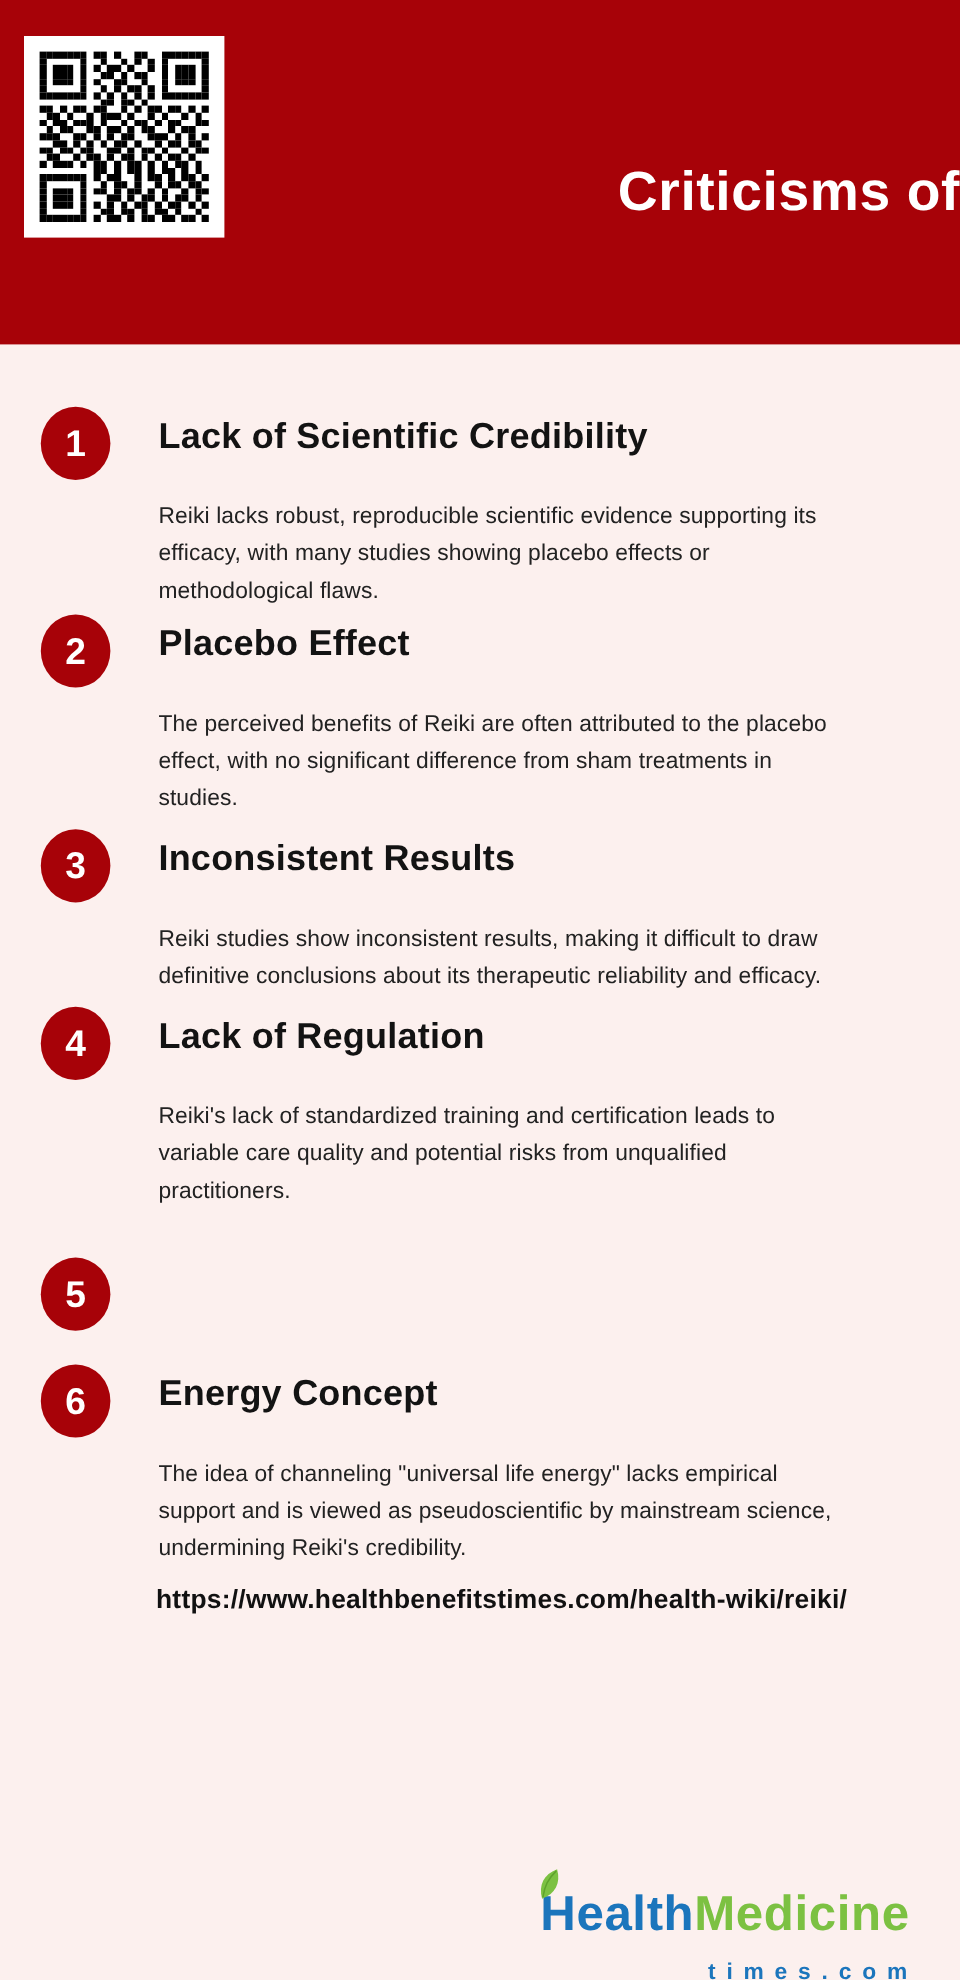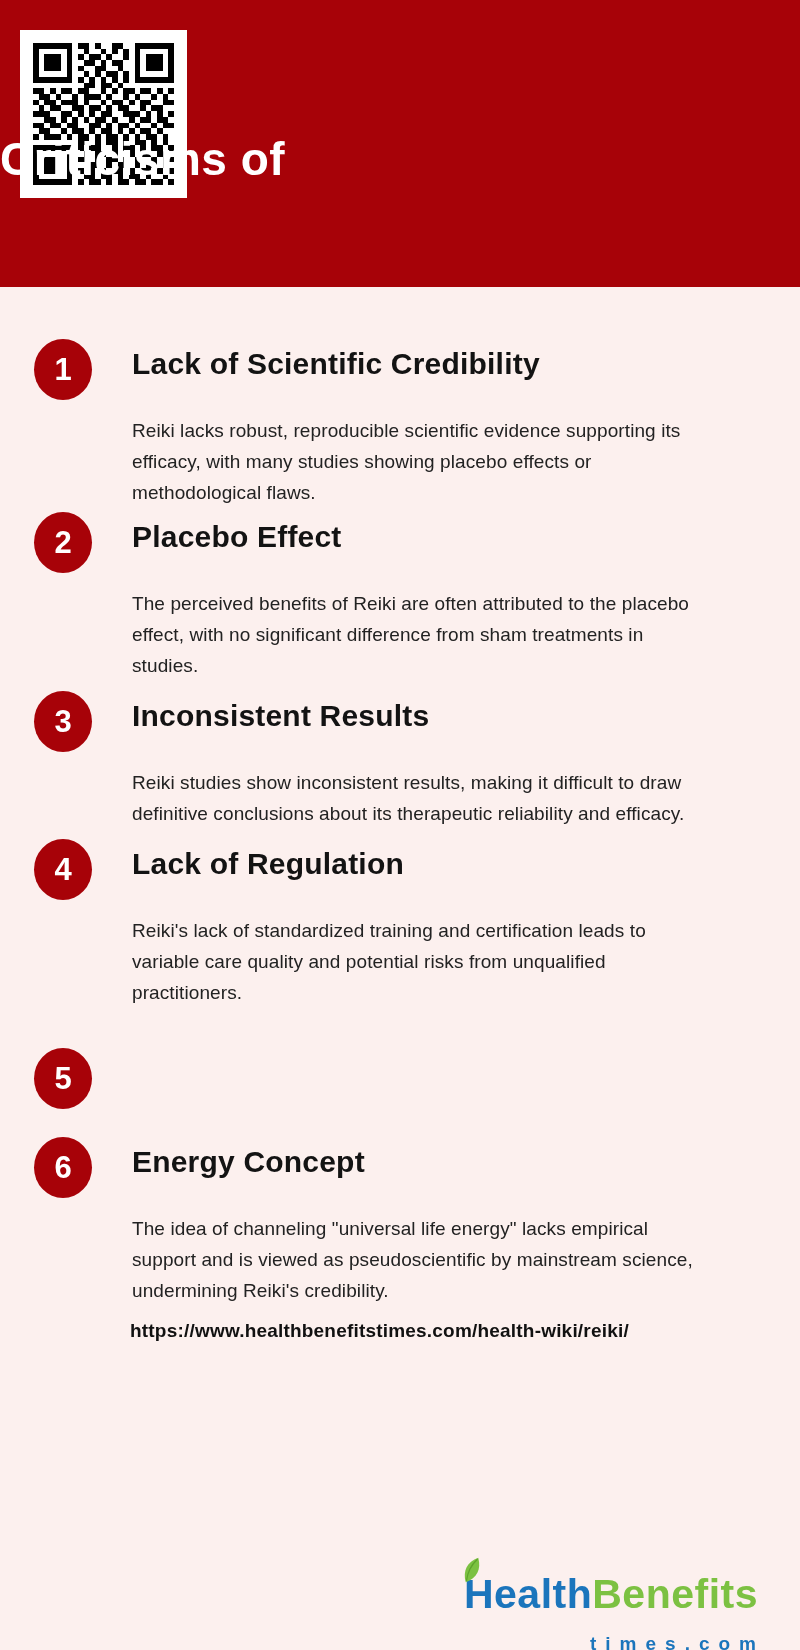--- a/index.html
+++ b/index.html
@@ -40,21 +40,21 @@
     grid-template-columns:repeat(25,1fr);
     grid-template-rows:repeat(25,1fr);
     width:100%;height:100%;
     background:#ffffff;
   }
   .qr-grid .qm{background:transparent;}
   .qr-grid .qm.on{background:#000000;}
   .title{
     position:absolute;left:0;top:112px;
     width:100%;
-    text-align:left;
+    text-align:right;
     color:var(--title-color);
     font-size:46px;
     font-weight:bold;
     line-height:94px;
     letter-spacing:0.5px;
   }
   
   .main{padding:56px 0 0 34px;}
   .item{
     display:flex;
@@ -90,21 +90,21 @@
     color:var(--body-color);
     font-size:19px;
     line-height:31px;
     max-width:578px;
     letter-spacing:0.1px;
   }
   
   .source-url{
     margin:14px 0 0 96px;
     color:var(--url-color);
-    font-size:19px;
+    font-size:22px;
     font-weight:bold;
     letter-spacing:0.2px;
   }
   .logo{
     position:absolute;
     right:42px;
     top:1572px;
     text-align:right;
   }
   .logo-main{
@@ -832,18 +832,18 @@
 
     <div class="source-url">https://www.healthbenefitstimes.com/health-wiki/reiki/</div>
 
   </main>
 
   <div class="logo">
     <div class="logo-main">
       <svg class="leaf" viewBox="0 0 24 24" aria-hidden="true">
         <path d="M21 3 C10 3.5 3.5 10 3 21 C14 20.5 20.5 14 21 3 Z" fill="#7CC142"></path>
         <path d="M20 4 C12 8 8 12 4 20" stroke="#5EA32C" stroke-width="1.2" fill="none"></path>
-      </svg><span class="logo-health">Health</span><span class="logo-benefits">Benefits</span>
+      </svg><span class="logo-health">Health</span><span class="logo-benefits">Medicine</span>
     </div>
     <div class="logo-times">times.com</div>
   </div>
 
 </div>
 
 </body></html>

